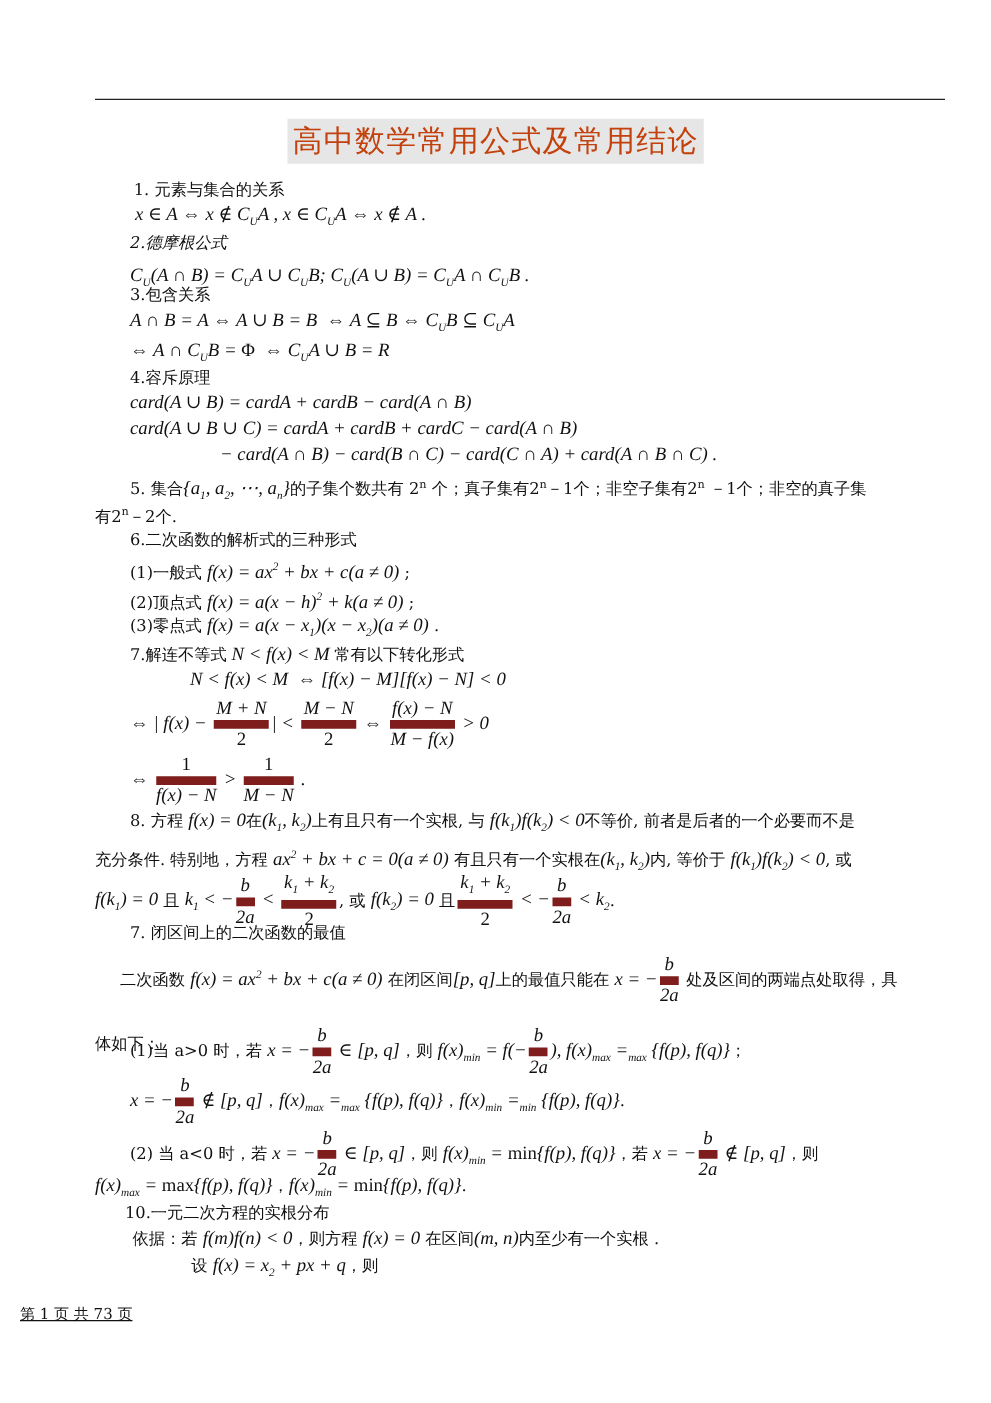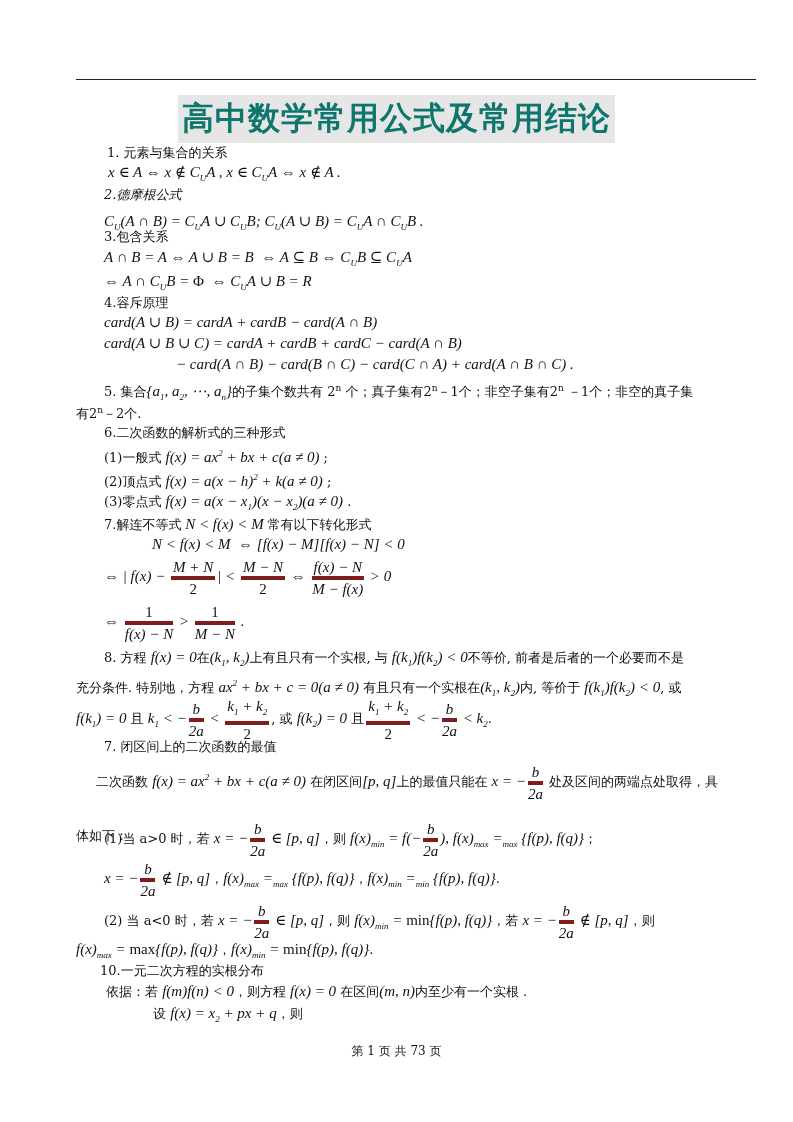--- a/index.html
+++ b/index.html
@@ -1,30 +1,30 @@
 <!DOCTYPE html>
 <html><head>
 <meta charset="utf-8">
 <style>
   html, body { margin: 0; padding: 0; background: #ffffff; }
   body { width: 793px; height: 1122px; position: relative; overflow: hidden;
          font-family: "DejaVu Serif", "Liberation Serif", serif; color: #111; }
   .rule { position: absolute; left: 76px; top: 79px; width: 680px; height: 1px; background: #222; }
   .title { position: absolute; left: 0; right: 0; top: 95px; text-align: center; }
   .title span { display: inline-block; background: #e6e6e6; padding: 2px 4px;
-                font-family: "DejaVu Sans", "Liberation Sans", sans-serif; font-weight: bold;
-                font-size: 32px; letter-spacing: 1px; color: #0f766e; }
+                font-family: "DejaVu Sans", "Liberation Sans", sans-serif; font-weight: normal;
+                font-size: 24px; letter-spacing: 1px; color: #c2410c; }
   .line { position: absolute; font-size: 13px; line-height: 18px; white-space: nowrap; }
   .m { font-family: "Liberation Serif", "DejaVu Serif", serif; font-style: italic; font-size: 15px; }
   .up { font-style: normal; }
   sub, sup { font-size: 9px; }
   .frac { display: inline-block; vertical-align: middle; text-align: center; margin: 0 2px; }
-  .frac .n { display: block; border-bottom: 4px solid #7f1d1d; padding: 0 2px; line-height: 18px; }
+  .frac .n { display: block; border-bottom: 7px solid #7f1d1d; padding: 0 2px; line-height: 18px; }
   .frac .d { display: block; line-height: 18px; }
-  .footer { position: absolute; left: 0; right: 0; top: 1043px; text-align: center; font-size: 12px; }
+  .footer { position: absolute; left: 16px; right: 0; top: 1043px; text-align: left; font-size: 12px; text-decoration: underline; }
 </style>
 </head>
 <body>
 
 <div class="rule"></div>
 <div class="title"><span>高中数学常用公式及常用结论</span></div>
 
 <div class="line" style="left:107px;top:144px;">1. 元素与集合的关系</div>
 <div class="line m" style="left:108px;top:163px;">x ∈ A ⇔ x ∉ C<sub>U</sub>A , x ∈ C<sub>U</sub>A ⇔ x ∉ A .</div>
 

